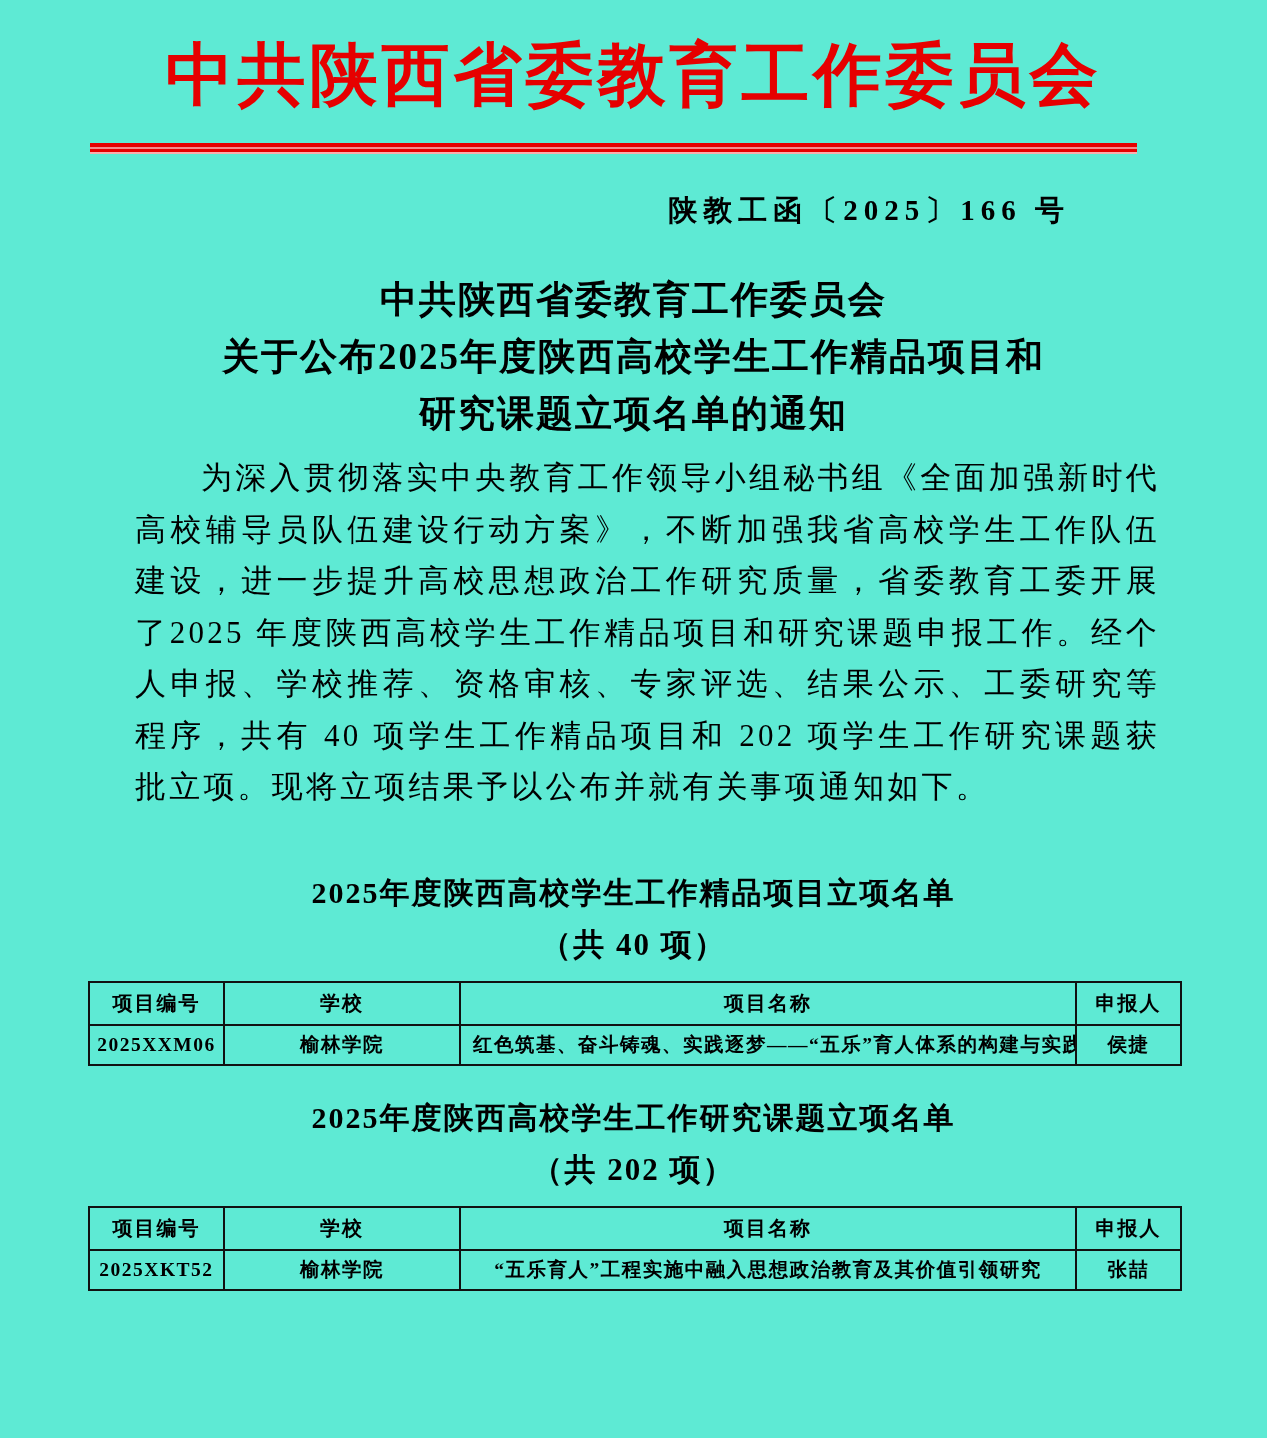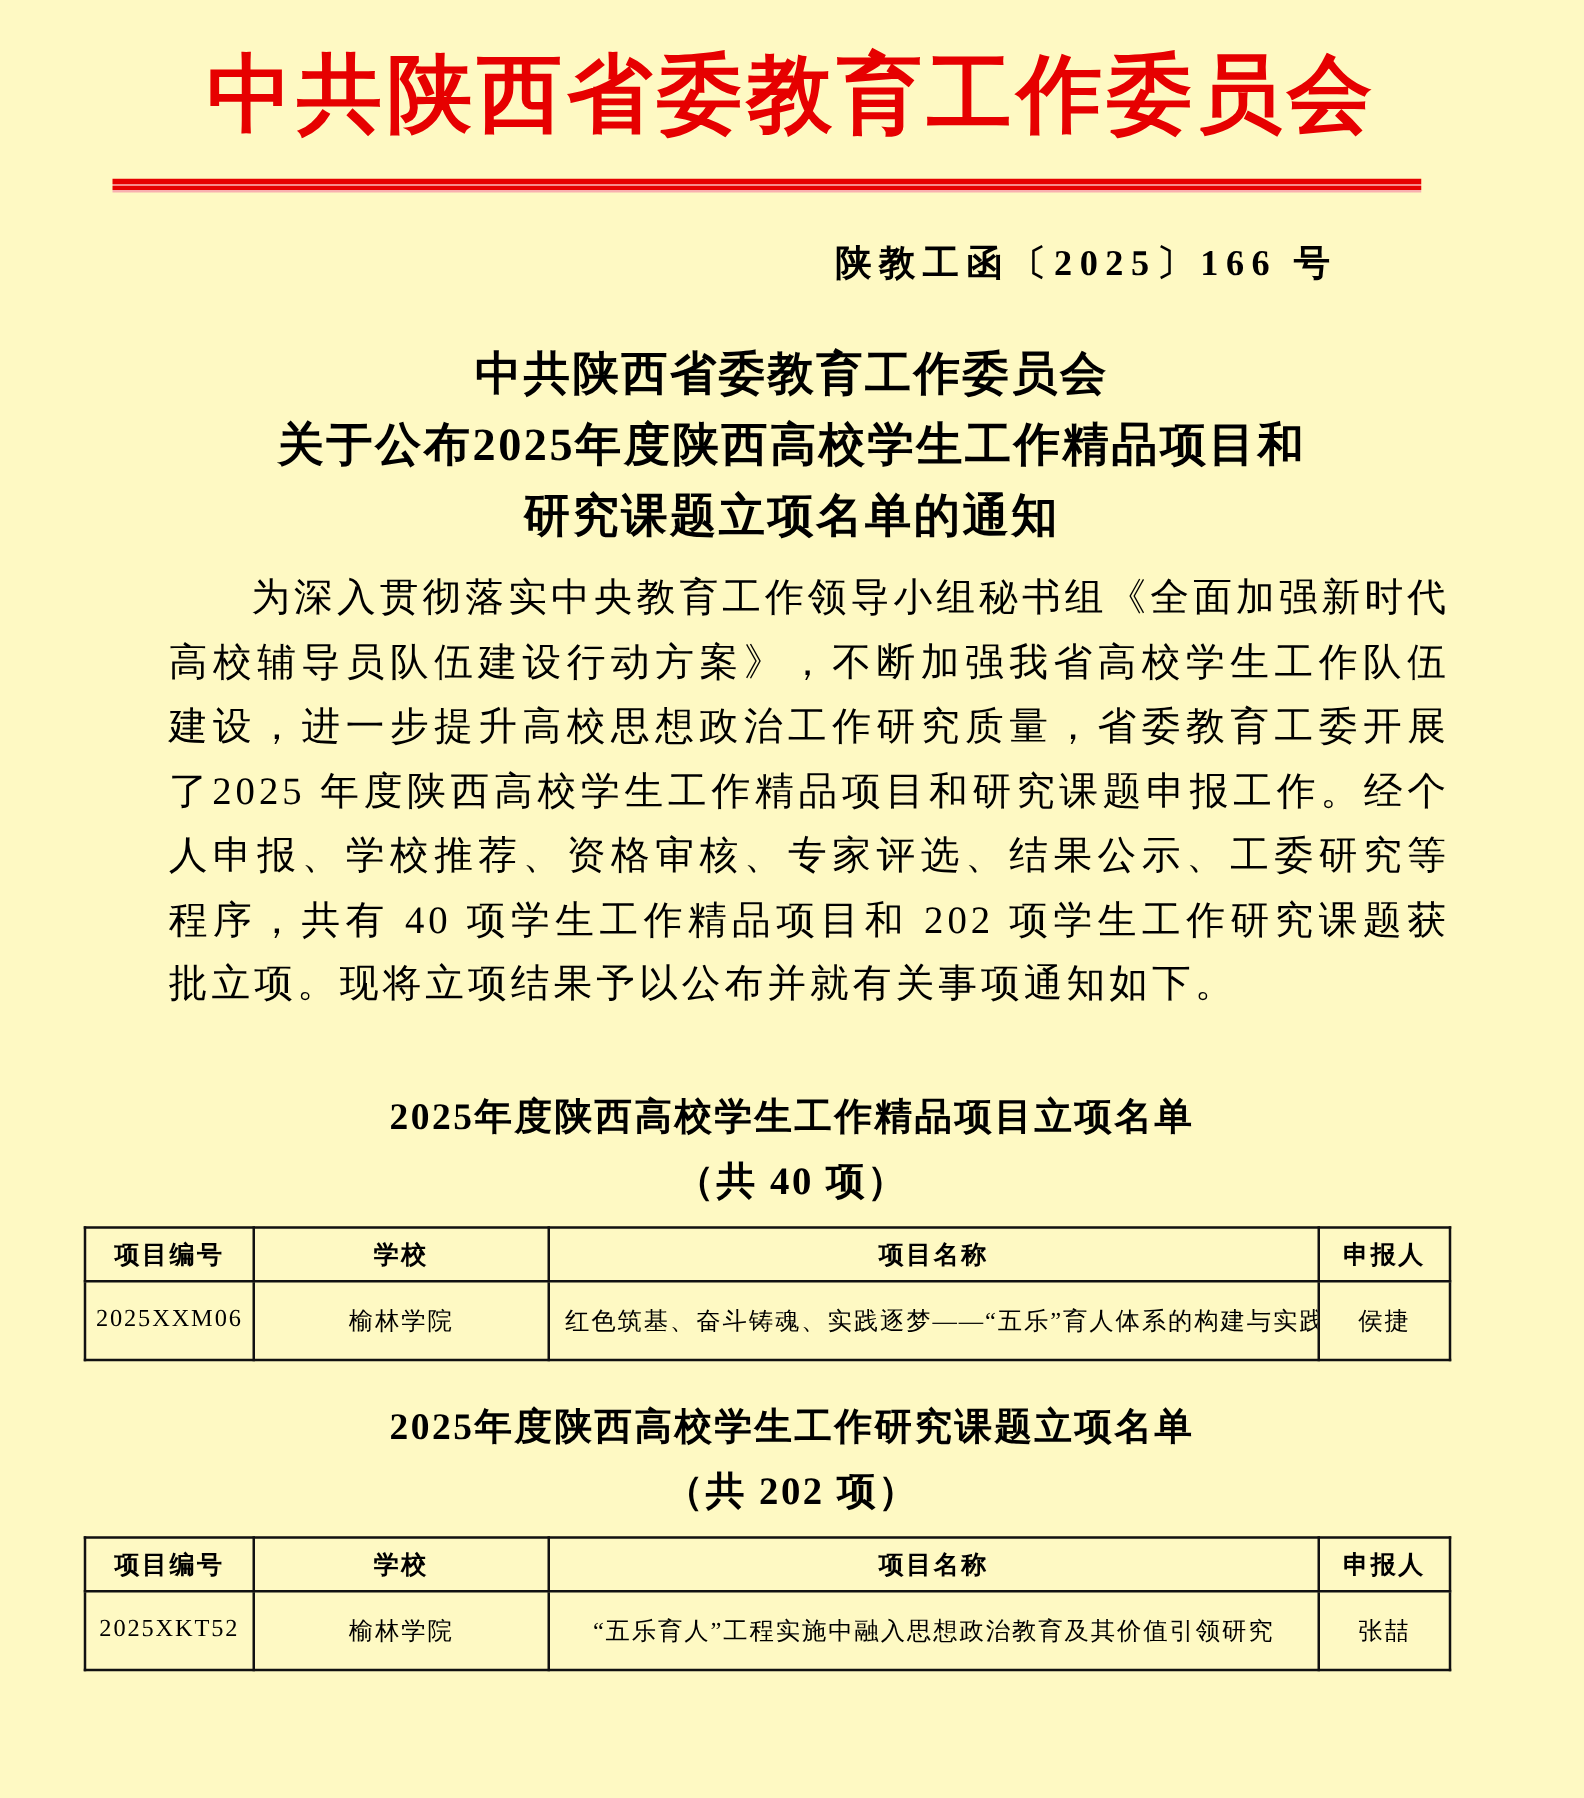--- a/index.html
+++ b/index.html
@@ -3,21 +3,21 @@
 <meta charset="utf-8">
 <style>
   * { box-sizing: border-box; }
   html, body { margin: 0; padding: 0; }
   body {
     width: 1267px; height: 1438px;
     background: #ffffff;
     color: #000;
     font-family: "Liberation Serif", serif;
   }
-  .page { width: 1267px; height: 1438px; overflow: hidden; background: #fef9c3; }
+  .page { width: 1267px; height: 1438px; overflow: hidden; background: #5eead4; }
 
   
   .letterhead-title {
     padding-top: 30px;
     text-align: center;
     font-size: 68px;
     font-weight: bold;
     letter-spacing: 4px;
     color: #e60000;
     font-family: "Liberation Serif", serif;
@@ -80,45 +80,46 @@
   .section1 .section-heading { margin-top: 60px; }
   .section2 .section-heading { margin-top: 32px; }
   .section-subheading {
     margin-top: 10px;
     text-align: center;
     font-weight: bold;
     font-size: 31px;
     letter-spacing: 2px;
   }
   table.list-table {
-    margin: 15px 0 0 67px;
+    margin: 15px 0 0 88px;
     width: 1092px;
     border-collapse: collapse;
     table-layout: fixed;
   }
   .list-table th, .list-table td {
     border: 2px solid #111;
     padding: 0;
     overflow: hidden;
     white-space: nowrap;
   }
   .list-table th {
     height: 43px;
     font-family: "Liberation Sans", sans-serif;
     font-weight: bold;
     font-size: 20px;
     letter-spacing: 2px;
     text-align: center;
   }
   .list-table td {
-    height: 63px;
+    height: 40px;
     font-size: 19.5px;
     letter-spacing: 1.5px;
     text-align: center;
     font-family: "Liberation Serif", serif;
+    font-weight: bold;
   }
   .list-table td.cell-left { text-align: left; padding-left: 12px; }
   .col-id { width: 135px; }
   .col-school { width: 236px; }
   .col-name { width: 616px; }
   .col-applicant { width: 105px; }
 </style>
 </head>
 <body>
 

